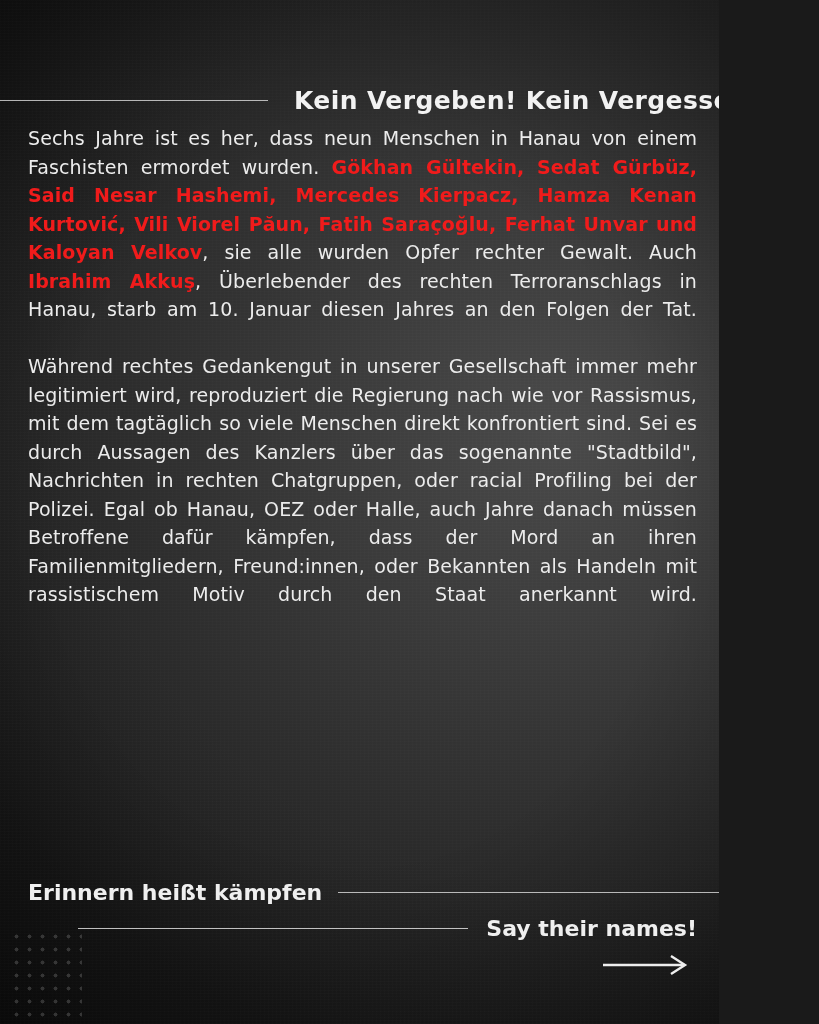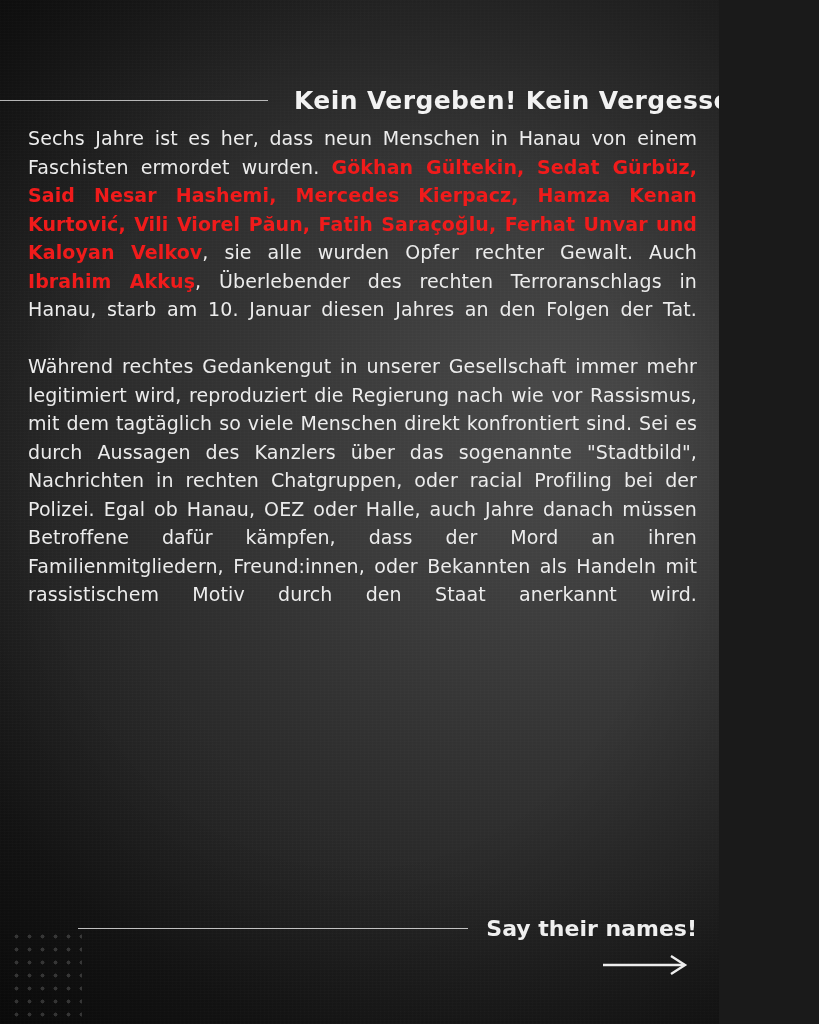--- a/index.html
+++ b/index.html
@@ -165,20 +165,24 @@
   <div class="header-row">
     <div class="header-rule"></div>
     <div class="headline">Kein Vergeben! Kein Vergessen!</div>
   </div>
 
   <div class="body-block">
     <p class="para"><span>Sechs Jahre ist es her, dass neun Menschen in Hanau von einem Faschisten ermordet wurden. </span><span class="name">Gökhan Gültekin, Sedat Gürbüz, Said Nesar Hashemi, Mercedes Kierpacz, Hamza Kenan Kurtović, Vili Viorel Păun, Fatih Saraçoğlu, Ferhat Unvar und Kaloyan Velkov</span><span>, sie alle wurden Opfer rechter Gewalt. Auch </span><span class="red-strong">Ibrahim Akkuş</span><span>, Überlebender des rechten Terroranschlags in Hanau, starb am 10. Januar diesen Jahres an den Folgen der Tat.</span></p>
     <p class="para">Während rechtes Gedankengut in unserer Gesellschaft immer mehr legitimiert wird, reproduziert die Regierung nach wie vor Rassismus, mit dem tagtäglich so viele Menschen direkt konfrontiert sind. Sei es durch Aussagen des Kanzlers über das sogenannte "Stadtbild", Nachrichten in rechten Chatgruppen, oder racial Profiling bei der Polizei.  Egal ob Hanau, OEZ oder Halle, auch Jahre danach müssen Betroffene dafür kämpfen, dass der Mord an ihren Familienmitgliedern, Freund:innen, oder Bekannten als Handeln mit rassistischem Motiv durch den Staat anerkannt wird.</p>
   </div>
 
+  <div class="footer-left">
+    <div class="label">Erinnern heißt kämpfen</div>
+    <div class="rule"></div>
+  </div>
 
   <div class="footer-right">
     <div class="rule"></div>
     <div class="label">Say their names!</div>
   </div>
 
   <div class="arrow">
     <svg width="92" height="26" viewBox="0 0 92 26" xmlns="http://www.w3.org/2000/svg">
       <line x1="2" y1="13" x2="82" y2="13" stroke="#eeeeee" stroke-width="2.4"></line>
       <polyline points="70,4 84,13 70,22" fill="none" stroke="#eeeeee" stroke-width="2.4"></polyline>

